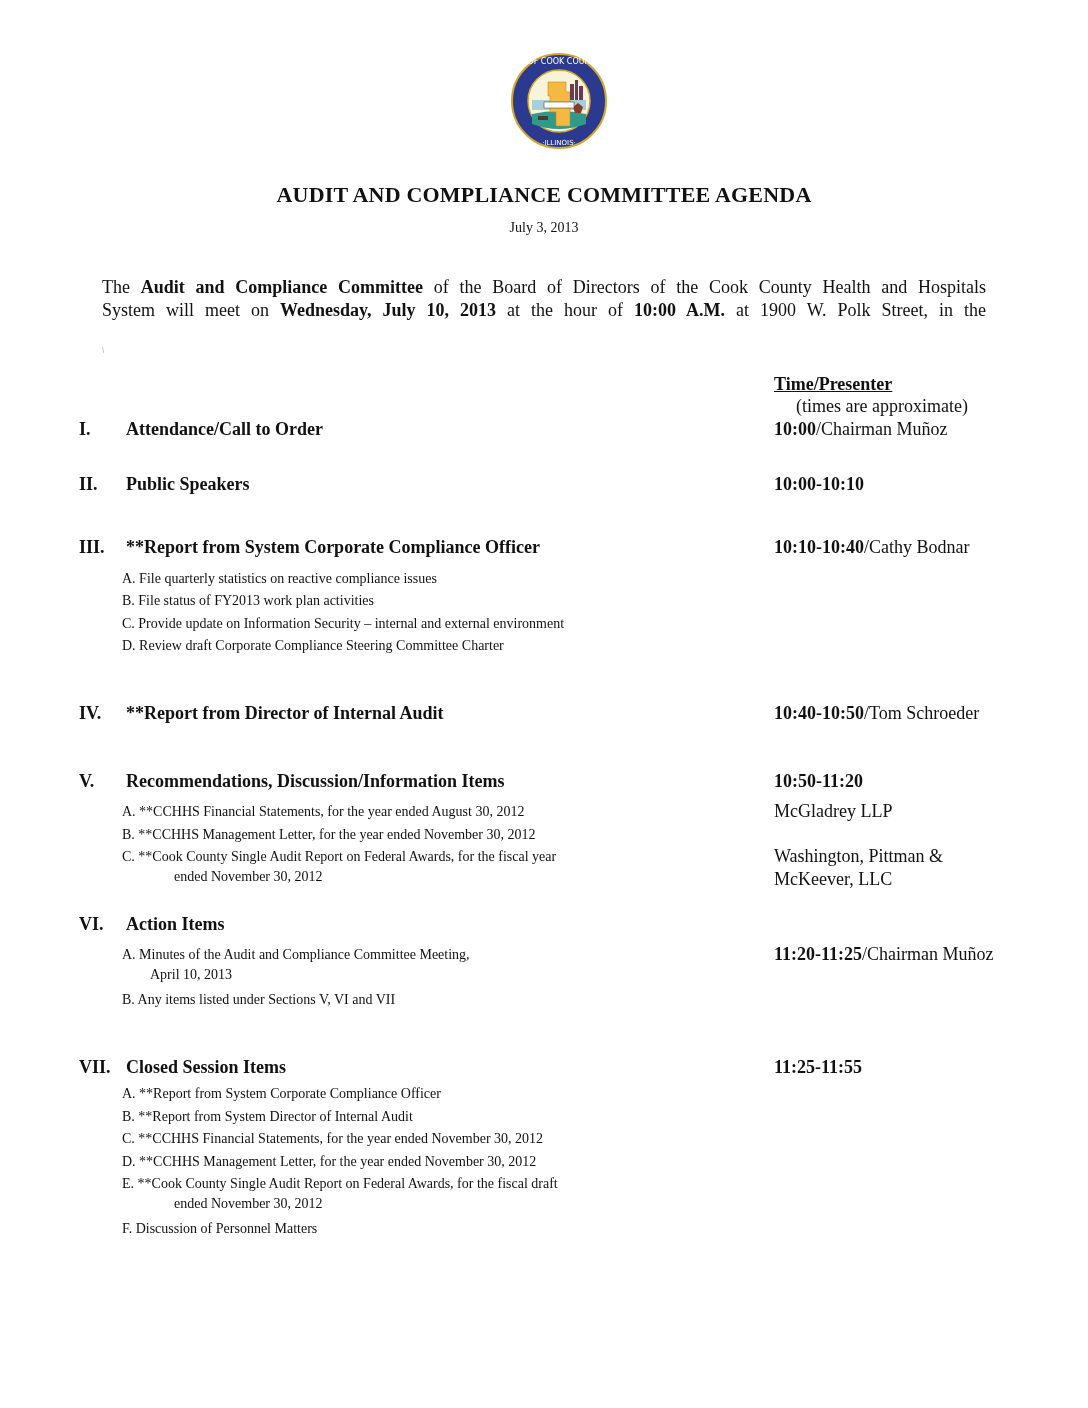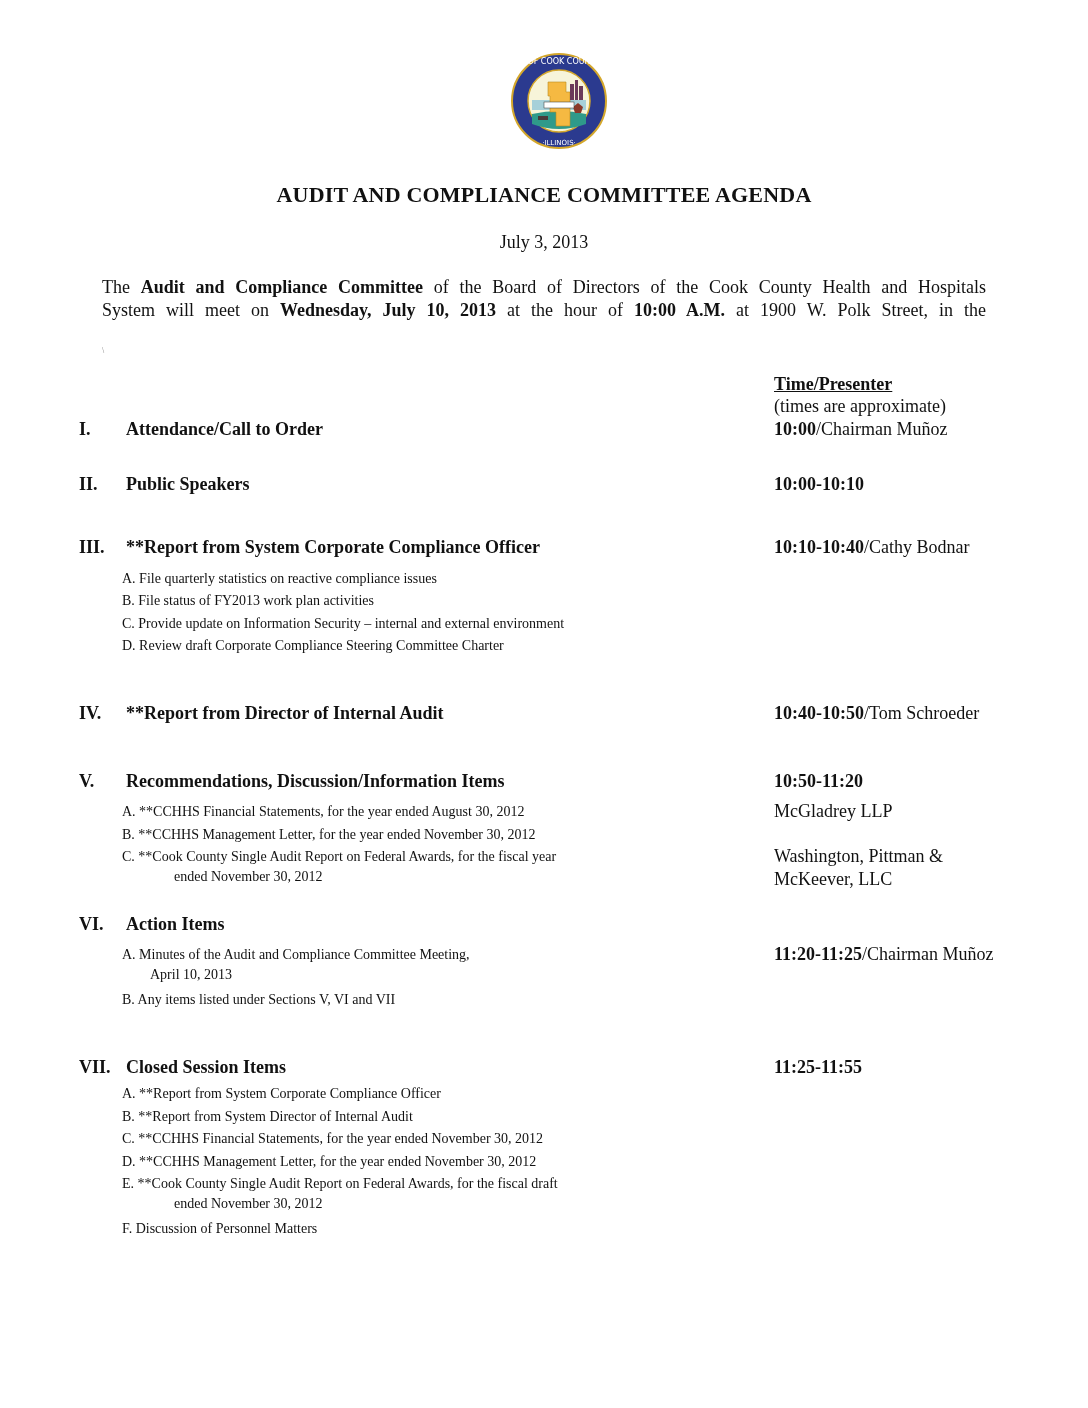--- a/index.html
+++ b/index.html
@@ -8,31 +8,31 @@
     font-family: "Liberation Serif", "DejaVu Serif", serif;
     color: #111111;
     font-size: 18px;
   }
   .abs { position: absolute; white-space: nowrap; }
   .seal { position: absolute; left: 510px; top: 52px; width: 98px; height: 98px; }
   .title {
     position: absolute; top: 182px; left: 0; width: 1088px; text-align: center;
     font-size: 22px; font-weight: bold; letter-spacing: 0.2px;
   }
-  .date { position: absolute; top: 232px; left: 0; width: 1088px; text-align: center; font-size: 18px; }
+  .date { position: absolute; top: 220px; left: 0; width: 1088px; text-align: center; font-size: 14px; }
   .intro {
     position: absolute; left: 102px; top: 276px; width: 884px;
     font-size: 18px; line-height: 22.5px; text-align: justify;
   }
   .intro-line { display: block; text-align: justify; text-align-last: justify; height: 22.5px; }
   .intro-line.last { text-align-last: left; }
   .tick { position: absolute; left: 102px; top: 346px; font-size: 8px; color: #888; }
   .col-head { position: absolute; left: 774px; top: 362px; font-size: 18px; }
   .col-head .h { font-weight: bold; text-decoration: underline; display: block; line-height: 22px; margin-top: 11px; }
-  .col-head .s { display: block; line-height: 22px; }
+  .col-head .s { display: block; line-height: 22px; margin-left: 22px; }
   .sec-num { position: absolute; left: 79px; font-weight: bold; font-size: 18px; }
   .sec-title { position: absolute; left: 126px; font-weight: bold; font-size: 18px; }
   .sec-time { position: absolute; left: 774px; font-size: 18px; }
   .sec-time .t { font-weight: bold; }
   .sub { position: absolute; left: 122px; font-size: 14px; line-height: 22.5px; }
   .sub-cont { position: absolute; font-size: 14px; }
   .right-line { position: absolute; left: 774px; font-size: 18px; }
 </style>
 </head>
 <body>

